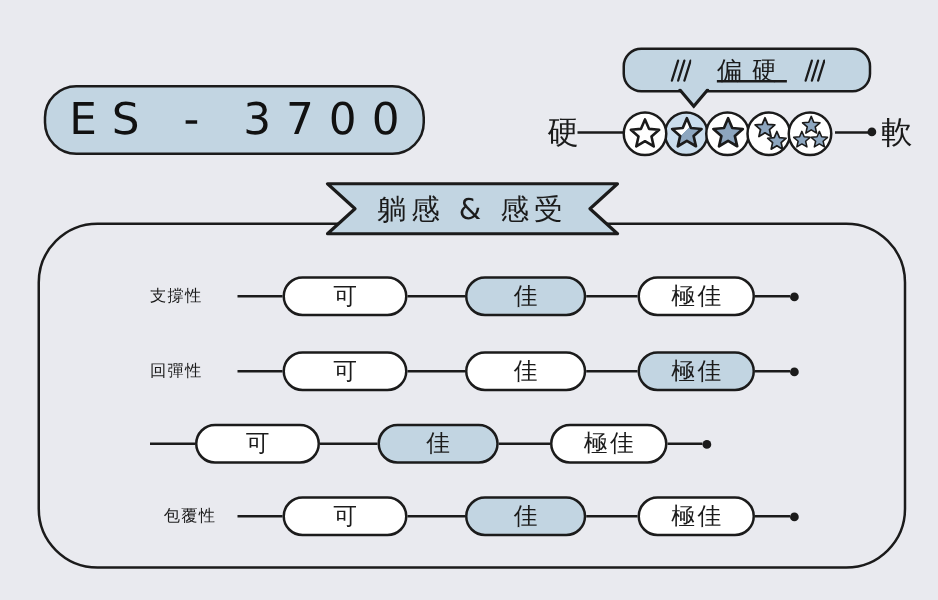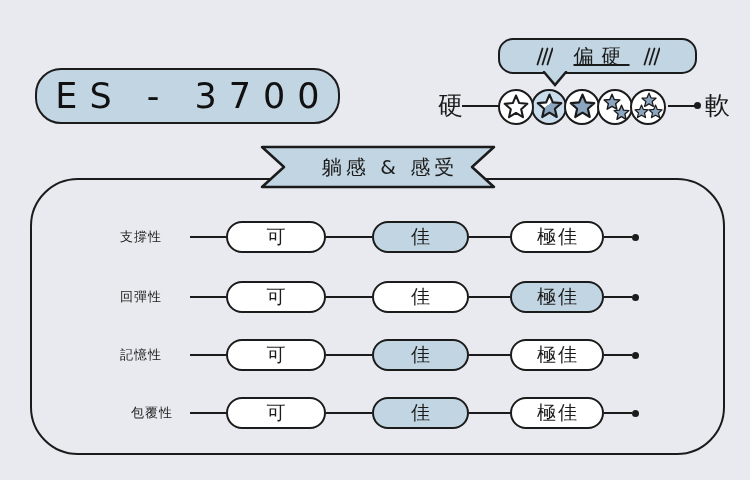--- a/index.html
+++ b/index.html
@@ -48,23 +48,23 @@
     justify-content:center; z-index:2;
   }
   .level + .level{margin-left:-3px;}
   .level:first-child{z-index:3;}
   .level.selected{background:var(--accent-light); z-index:1;}
   .mini{position:absolute;}
 
   
   .ribbon{position:absolute; left:260px; top:145px; width:236px; height:44px; z-index:2;}
   .ribbon-text{
-    position:absolute; left:272px; top:145px; width:236px; height:44px; z-index:3;
+    position:absolute; left:260px; top:145px; width:236px; height:44px; z-index:3;
     display:flex; align-items:center; justify-content:center;
-    font-size:20px; letter-spacing:4px; white-space:nowrap;
+    font-size:23px; letter-spacing:4px; white-space:nowrap;
   }
 
   
   .panel{
     position:absolute; left:30px; top:178px; width:695px; height:277px;
     border:2.5px solid var(--ink); border-radius:48px; z-index:1;
   }
   .row{position:absolute; left:88px; height:32px; display:flex; align-items:center;}
   .row.r0{top:41px;} .row.r1{top:101px;} .row.r2{top:159px;} .row.r3{top:217px;text-align:center;}
   .row-label{width:64px; font-size:13px; letter-spacing:1px; margin-right:6px; white-space:nowrap;}
@@ -191,21 +191,20 @@
       <div class="seg s1"></div>
       <div class="pill p1">可</div>
       <div class="seg s2"></div>
       <div class="pill p2">佳</div>
       <div class="seg s3"></div>
       <div class="pill p3 active">極佳</div>
       <div class="dotseg"></div>
     </div>
 
     <div class="row r2">
-      <div class="row-label">記憶性</div>
       <div class="seg s1"></div>
       <div class="pill p1">可</div>
       <div class="seg s2"></div>
       <div class="pill p2 active">佳</div>
       <div class="seg s3"></div>
       <div class="pill p3">極佳</div>
       <div class="dotseg"></div>
     </div>
 
     <div class="row r3">

